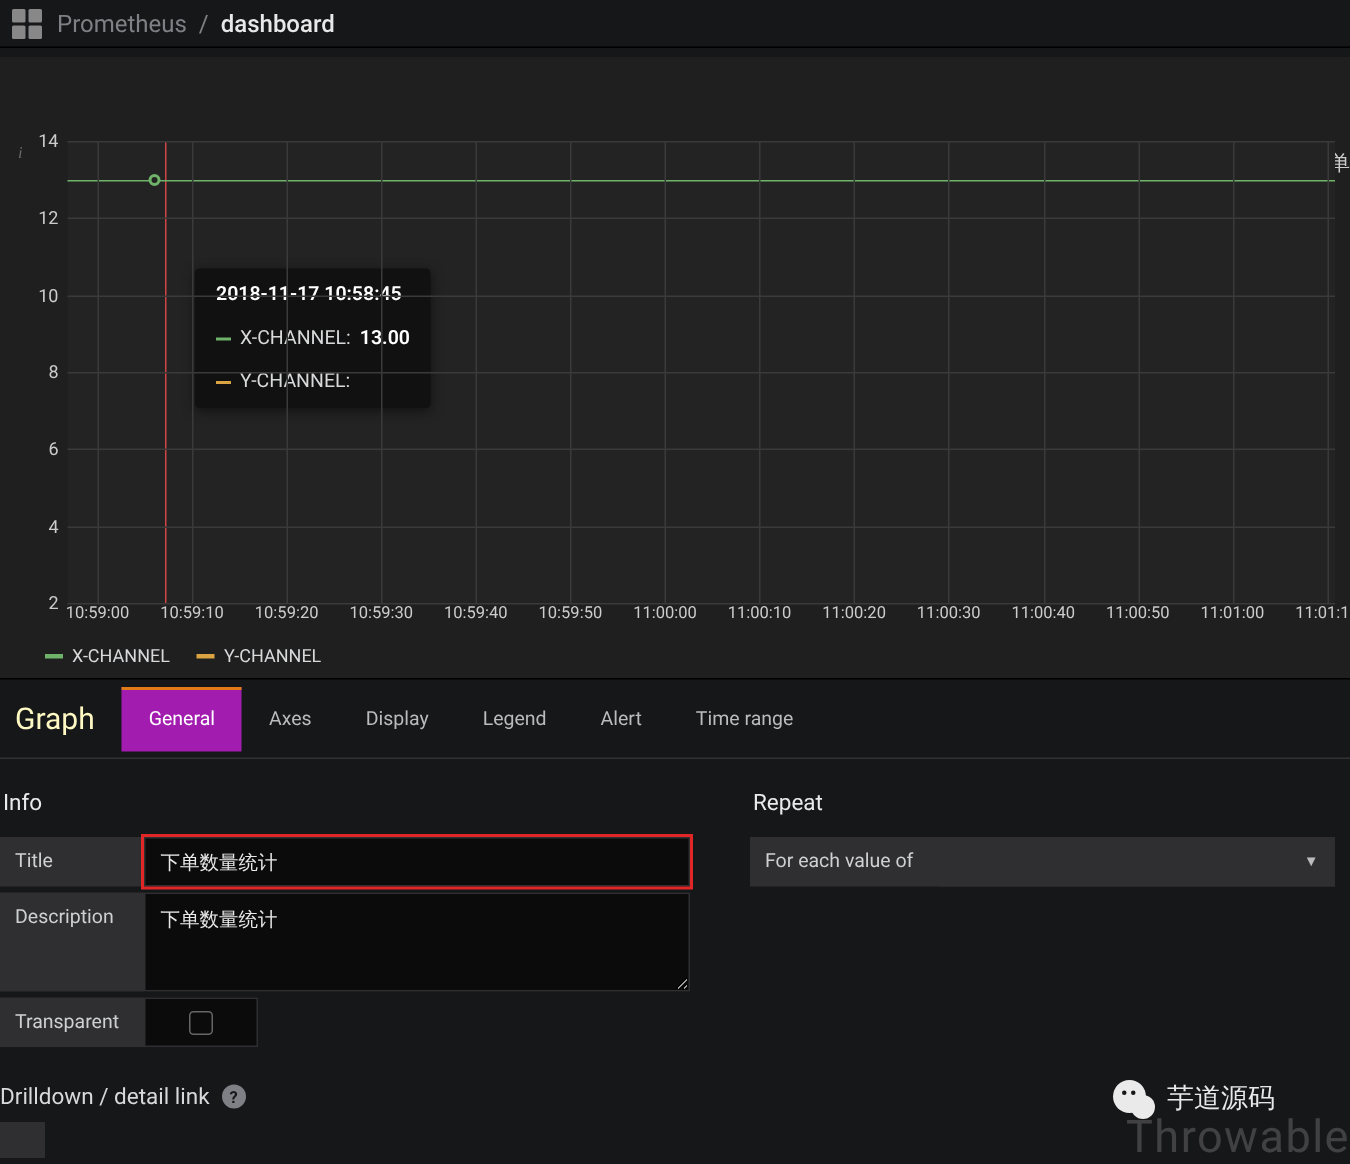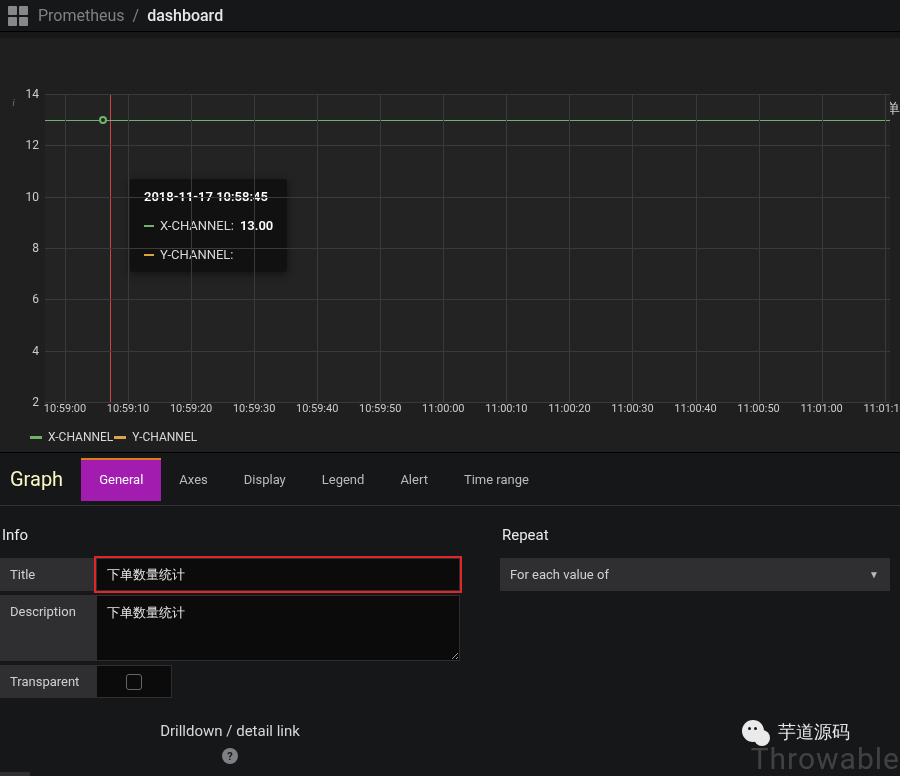--- a/index.html
+++ b/index.html
@@ -123,21 +123,21 @@
   font-size: 13px;
   box-shadow: 0 2px 8px rgba(0,0,0,.5);
   min-width: 140px;
 }
 .tooltip .ts { color: #fff; font-weight: 600; margin-bottom: 6px; }
 .tooltip .row { display: flex; align-items: center; gap: 6px; margin-top: 14px; }
 .tooltip .sw { width: 10px; height: 2px; }
 .tooltip .val { margin-left: auto; color: #fff; font-weight: 600; }
 .legend {
   display: flex;
-  gap: 1px;
+  gap: 18px;
   padding: 8px 0 4px 20px;
   font-size: 12px;
 }
 .legend .item { display: flex; align-items: center; gap: 6px; }
 .legend .sw { width: 12px; height: 3px; }
 
 .editor {
   border-top: 1px solid #000;
 }
 .editor-head {
@@ -226,21 +226,20 @@
   justify-content: flex-end;
   padding: 8px 10px;
 }
 .select .caret { color: #bbb; font-size: 10px; }
 .drilldown-head {
   display: flex;
   align-items: center;
   gap: 8px;
   margin-top: 24px;
   font-size: 15px;
-  flex-direction: column;
 }
 .help-icon {
   width: 16px; height: 16px;
   border-radius: 50%;
   background: #7e8085;
   color: #161719;
   font-size: 11px;
   font-weight: 700;
   display: flex;
   align-items: center;

